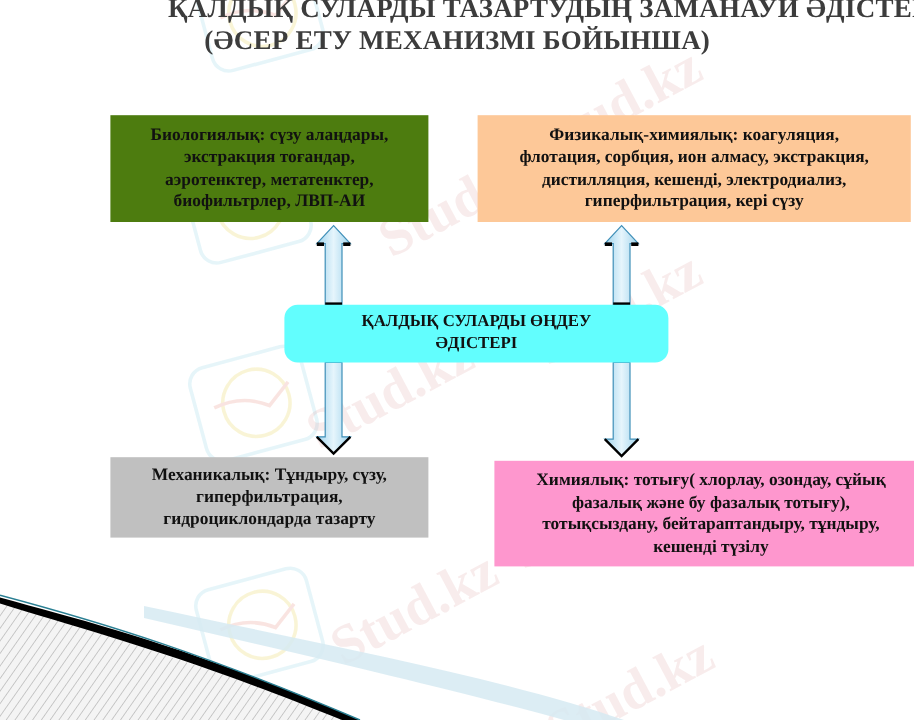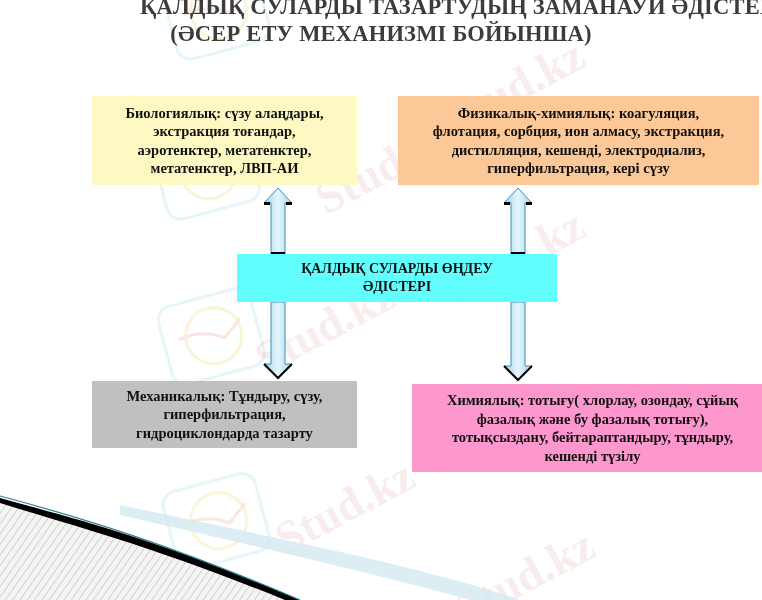--- a/index.html
+++ b/index.html
@@ -17,23 +17,23 @@
     }
     .title .l1 { display: block; padding-left: 140px; }
     .title .l2 { display: block; padding-left: 0; }
     .box {
       position: absolute; box-sizing: border-box;
       display: flex; align-items: center; justify-content: center;
       text-align: center; font-weight: bold; font-size: 14.5px; line-height: 18.5px;
       color: #111;
     }
     .box span { display: block; }
-    .bio   { left: 92px;  top: 96px;  width: 265px; height: 89px; background: #fef9c3; }
+    .bio   { left: 92px;  top: 96px;  width: 265px; height: 89px; background: #4d7c0f; }
     .phys  { left: 398px; top: 96px;  width: 361px; height: 89px; background: #fdc898; }
-    .center{ left: 237px; top: 254px; width: 320px; height: 48px; background: #62fefe; font-size: 14px; line-height: 18px; }
+    .center{ left: 237px; top: 254px; width: 320px; height: 48px; background: #62fefe; font-size: 14px; line-height: 18px; border-radius: 11px; }
     .mech  { left: 92px;  top: 381px; width: 265px; height: 67px; background: #c0c0c0; }
     .chem  { left: 398px; top: 384px; width: 361px; height: 88px; background: #fe97ce; margin-left: 14px; }
     .wm { position: absolute; font-family: "Liberation Serif", serif; font-weight: bold;
           font-size: 46px; color: rgba(215,150,150,0.18); transform: rotate(-28deg); white-space: nowrap; }
   </style>
 </head>
 <body>
 
 <svg class="layer" viewBox="0 0 762 600">
   <g opacity="0.22" fill="none" stroke-width="3">
@@ -118,21 +118,21 @@
     <path d="M511,302 L511,366 L504,366 L518,380 L532,366 L525,366 L525,302 Z" fill="url(#arrowGrad)" stroke="#3f8fb8" stroke-width="1"></path>
     <path d="M504,366 L518,380 L532,366" stroke="#000" stroke-width="2" fill="none"></path>
   </g>
 </svg>
 
 <div class="box bio">
   <div>
     <span>Биологиялық: сүзу алаңдары,</span>
     <span>экстракция тоғандар,</span>
     <span>аэротенктер, метатенктер,</span>
-    <span>метатенктер, ЛВП-АИ</span>
+    <span>биофильтрлер, ЛВП-АИ</span>
   </div>
 </div>
 
 <div class="box phys">
   <div>
     <span>Физикалық-химиялық: коагуляция,</span>
     <span>флотация, сорбция, ион алмасу, экстракция,</span>
     <span>дистилляция, кешенді, электродиализ,</span>
     <span>гиперфильтрация, кері сүзу</span>
   </div>

